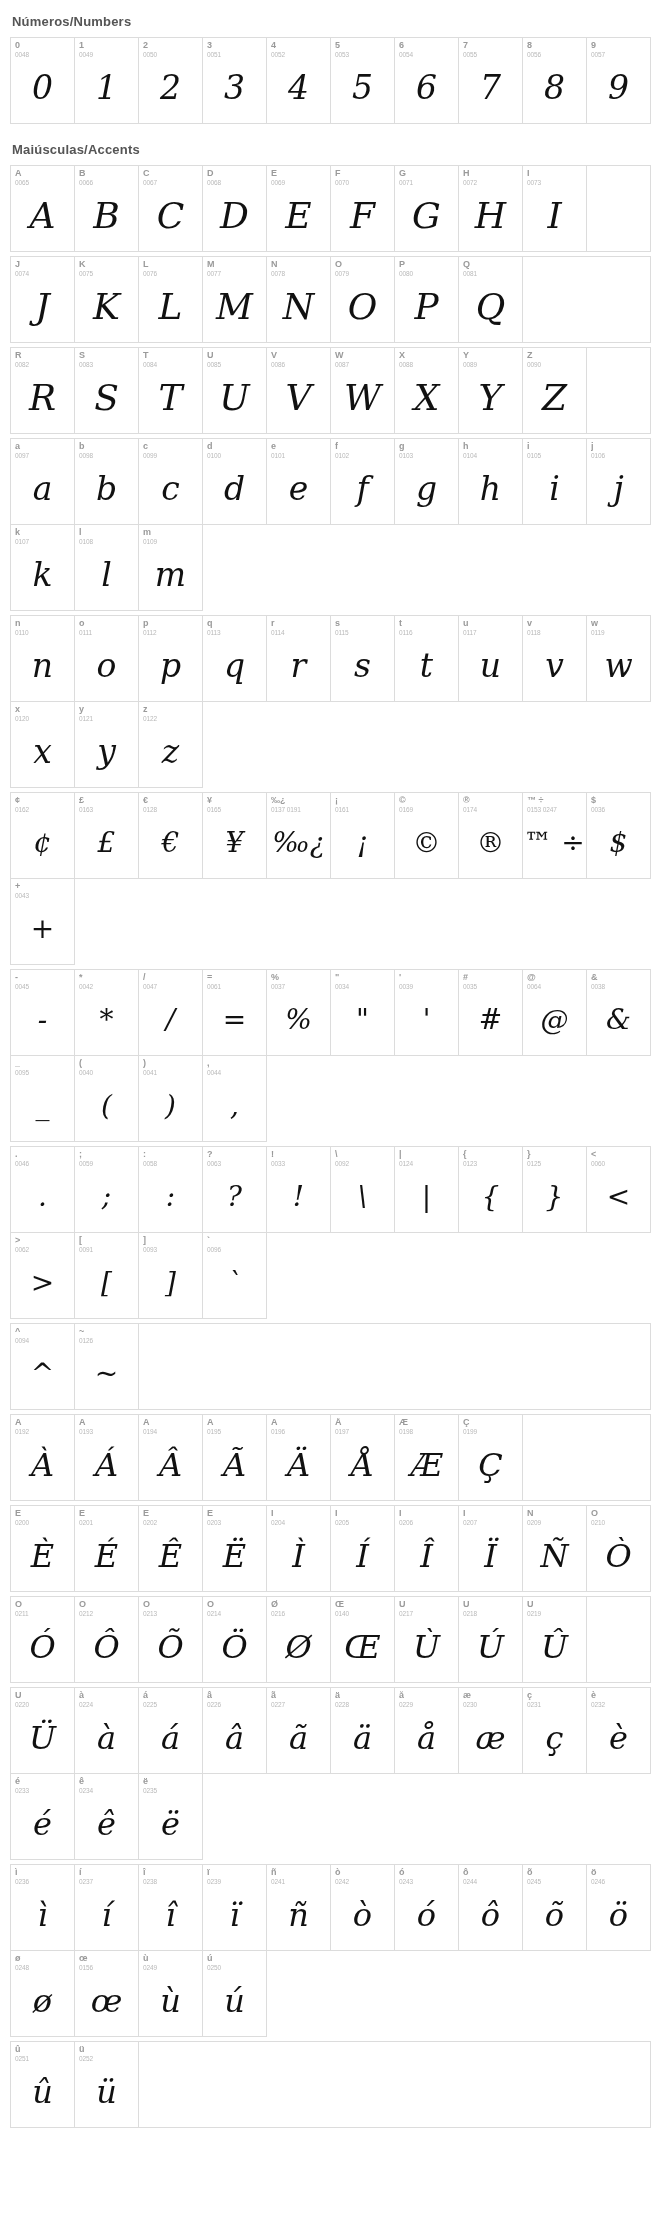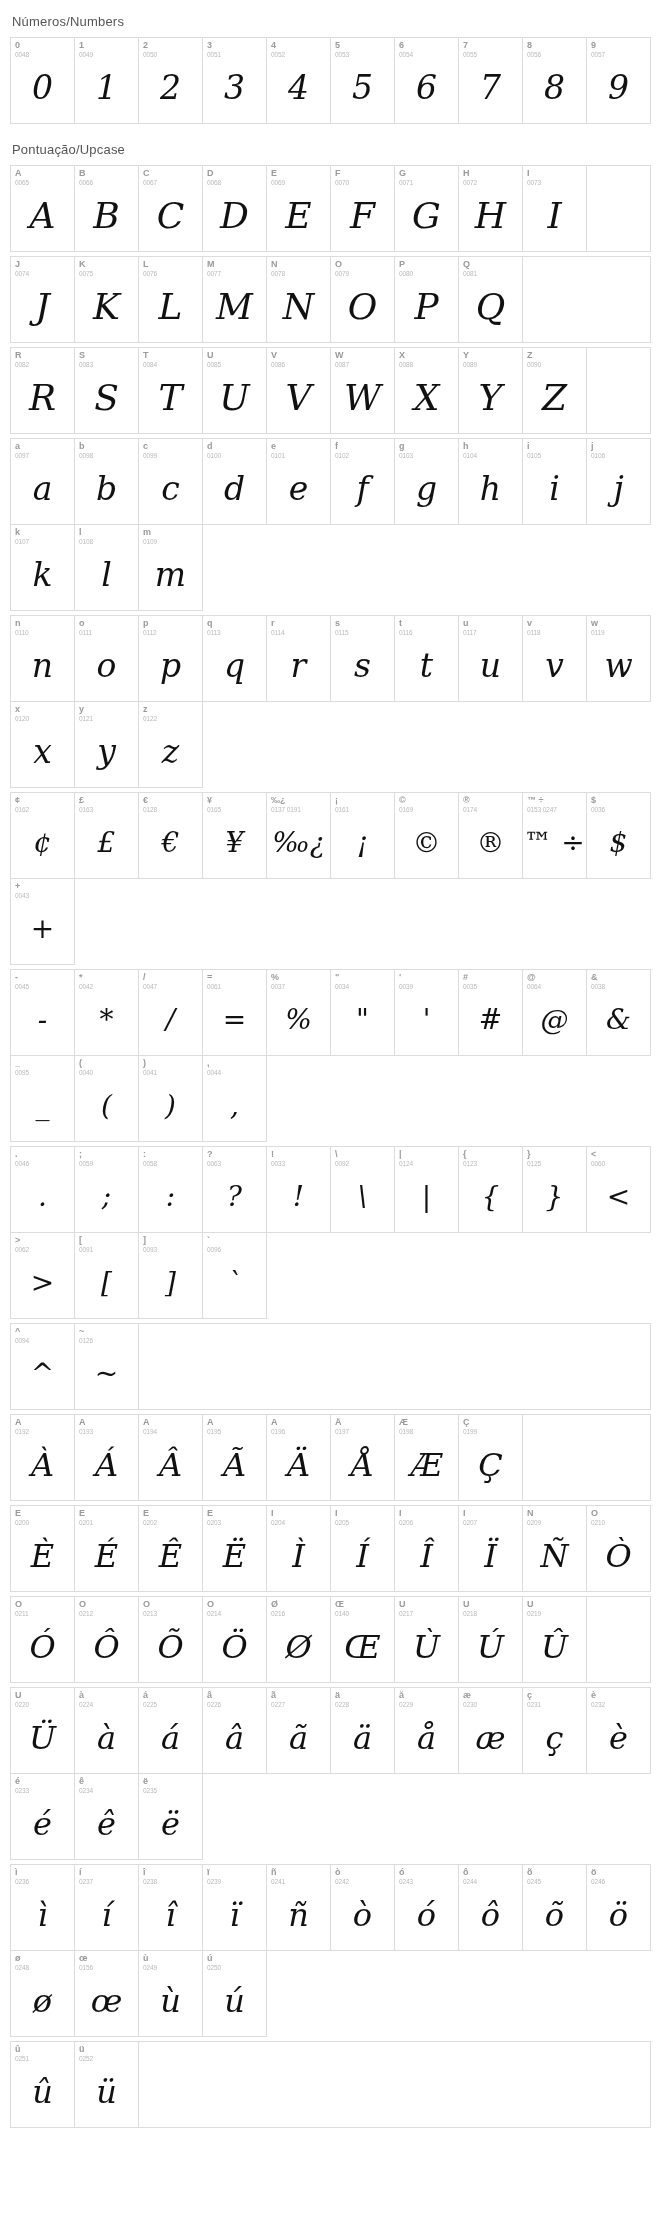--- a/index.html
+++ b/index.html
@@ -10,21 +10,21 @@
     width: 661px;
   }
   body {
     font-family: "Liberation Sans", sans-serif;
     color: #333333;
     padding: 0 10px 20px 10px;
   }
   .section-title {
     font-size: 13px;
     color: #555555;
-    font-weight: 400;
+    font-weight: 700;
     margin: 0 0 8px 2px;
     padding-top: 14px;
     letter-spacing: 0.2px;
   }
   .glyph-grid {
     display: flex;
     flex-wrap: wrap;
     border-left: 1px solid #dcdcdc;
     border-top: 1px solid #dcdcdc;
     width: 100%;
@@ -163,21 +163,21 @@
         <div class="glyph-cell num">
           <div class="meta">
             <span class="ch-label">9</span>
             <span class="code-label">0057</span>
           </div>
           <div class="glyph">9</div>
         </div>
       </div>
     </div>
     <div class="section">
-      <div class="section-title">Pontuação/Upcase</div>
+      <div class="section-title">Maiúsculas/Accents</div>
       <div class="glyph-grid">
         <div class="glyph-cell upper">
           <div class="meta">
             <span class="ch-label">A</span>
             <span class="code-label">0065</span>
           </div>
           <div class="glyph">A</div>
         </div>
         <div class="glyph-cell upper">
           <div class="meta">

